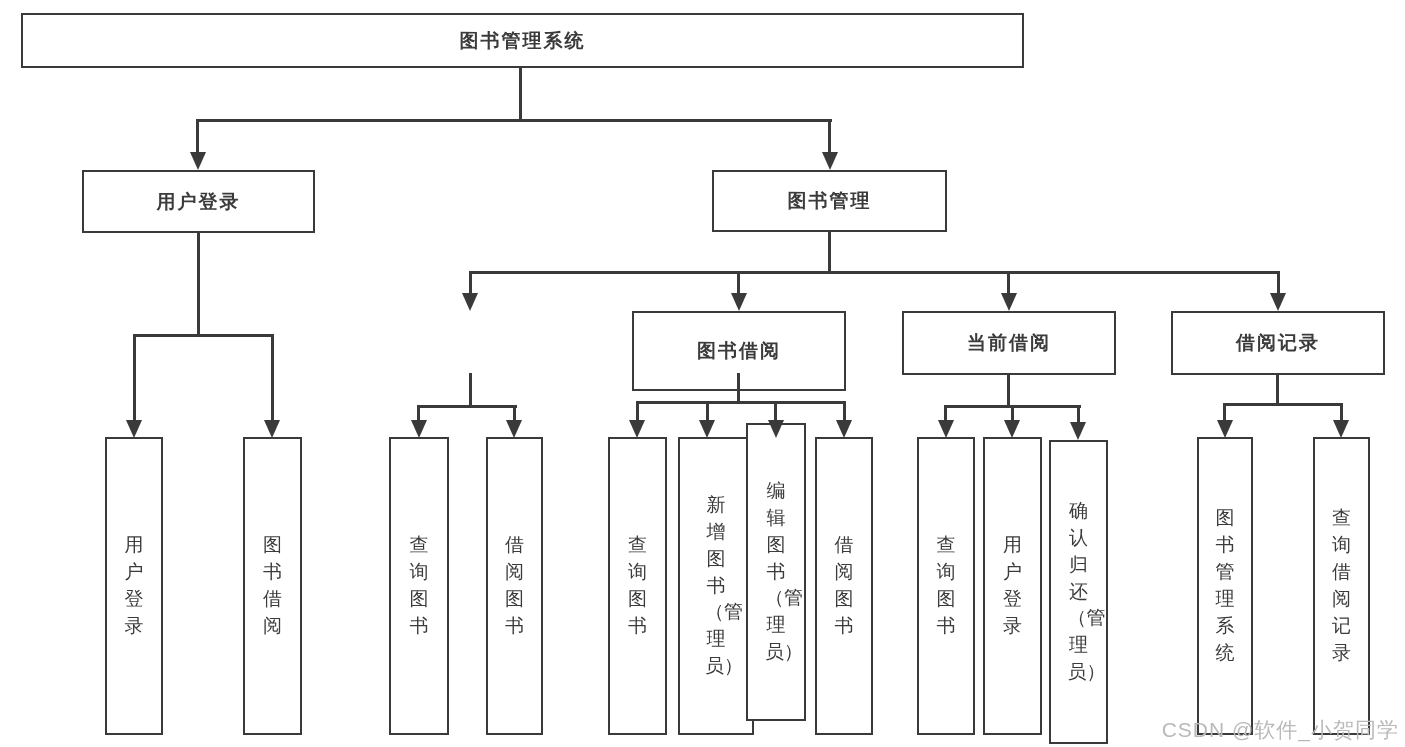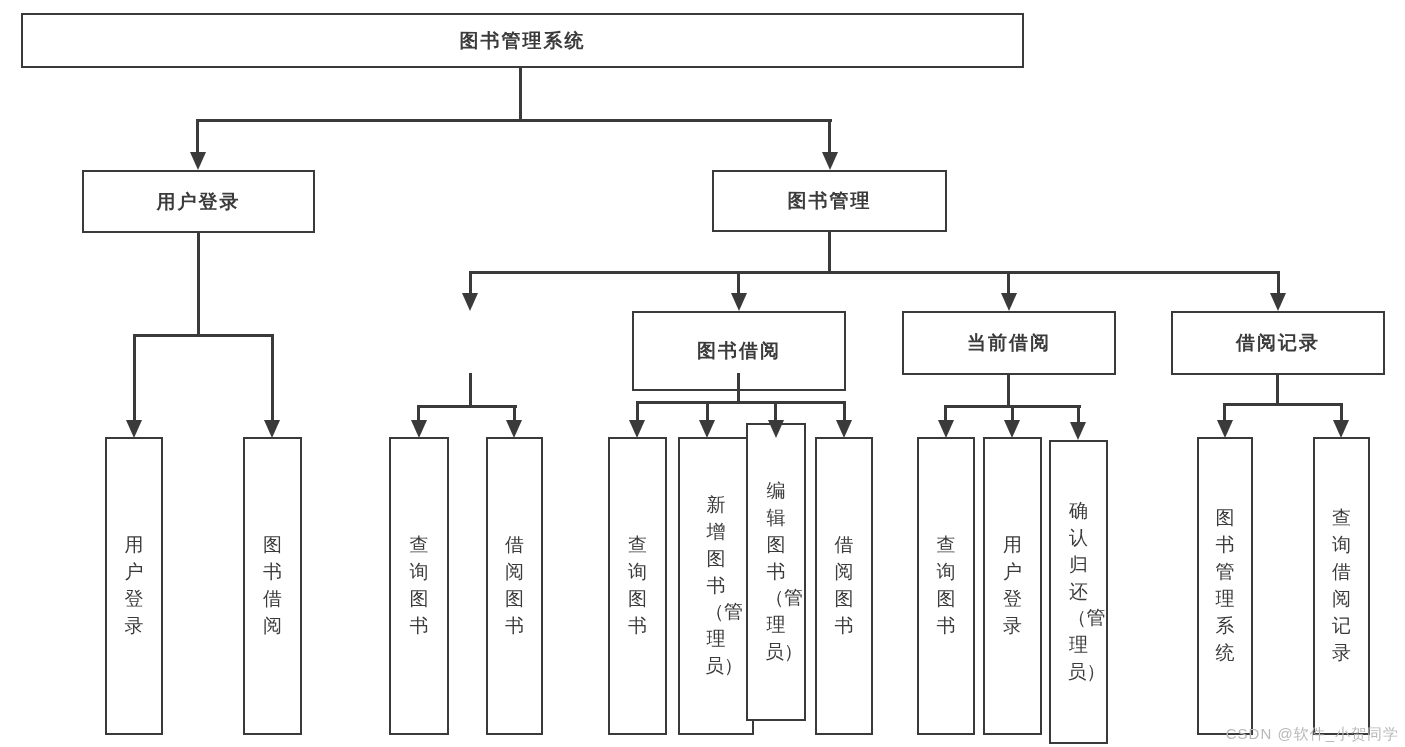--- a/index.html
+++ b/index.html
@@ -54,21 +54,21 @@
     width: 0;
     height: 0;
     border-left: 8px solid transparent;
     border-right: 8px solid transparent;
     border-top: 18px solid #3a3a3a;
   }
   .watermark {
     position: absolute;
     right: 6px;
     bottom: 3px;
-    font-size: 15px;
+    font-size: 21px;
     letter-spacing: 1px;
     color: #b9b9b9;
     z-index: 5;
     white-space: nowrap;
   }
 </style>
 </head>
 <body>
 
 <div id="canvas">

